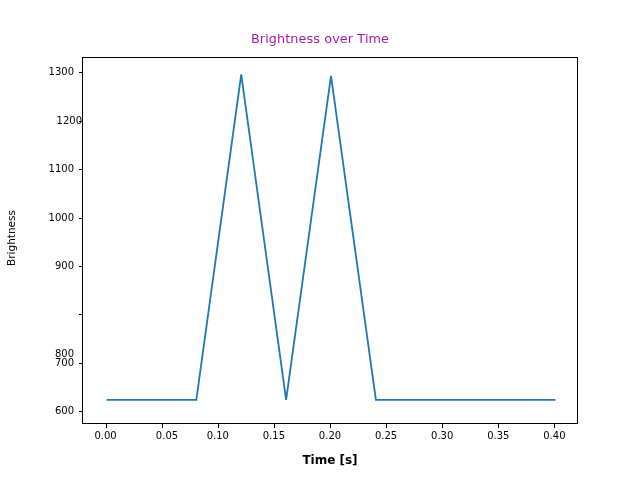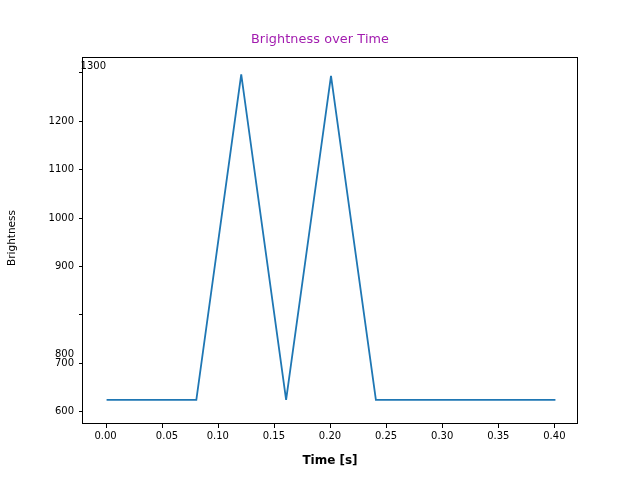--- a/index.html
+++ b/index.html
@@ -141,23 +141,23 @@
       <div class="ticklabel-y" style="top: 356.9px; left: 0px; width: 74px;">700</div>
       <div class="tick-mark-y" style="top: 314.4px;"></div>
       <div class="ticklabel-y" style="top: 308.4px; left: 0px; width: 74px; margin-top: 40px;">800</div>
       <div class="tick-mark-y" style="top: 266px;"></div>
       <div class="ticklabel-y" style="top: 260px; left: 0px; width: 74px;">900</div>
       <div class="tick-mark-y" style="top: 217.5px;"></div>
       <div class="ticklabel-y" style="top: 211.5px; left: 0px; width: 74px;">1000</div>
       <div class="tick-mark-y" style="top: 169px;"></div>
       <div class="ticklabel-y" style="top: 163px; left: 0px; width: 74px;">1100</div>
       <div class="tick-mark-y" style="top: 120.5px;"></div>
-      <div class="ticklabel-y" style="top: 114.5px; left: 0px; width: 74px;">1200</div>
+      <div class="ticklabel-y" style="top: 114.5px; left: 8px; width: 74px;">1200</div>
       <div class="tick-mark-y" style="top: 72px;"></div>
-      <div class="ticklabel-y" style="top: 60px; left: 0px; width: 74px; padding-left: 32px;">1300</div>
+      <div class="ticklabel-y" style="top: 66px; left: 0px; width: 74px;">1300</div>
       <div class="tick-mark-x" style="left: 105.6px;"></div>
       <div class="ticklabel-x" style="left: 75.6px;">0.00</div>
       <div class="tick-mark-x" style="left: 161.7px;"></div>
       <div class="ticklabel-x" style="left: 137px;">0.05</div>
       <div class="tick-mark-x" style="left: 217.8px;"></div>
       <div class="ticklabel-x" style="left: 187.8px;">0.10</div>
       <div class="tick-mark-x" style="left: 273.9px;"></div>
       <div class="ticklabel-x" style="left: 243.9px;">0.15</div>
       <div class="tick-mark-x" style="left: 330px;"></div>
       <div class="ticklabel-x" style="left: 300px;">0.20</div>

